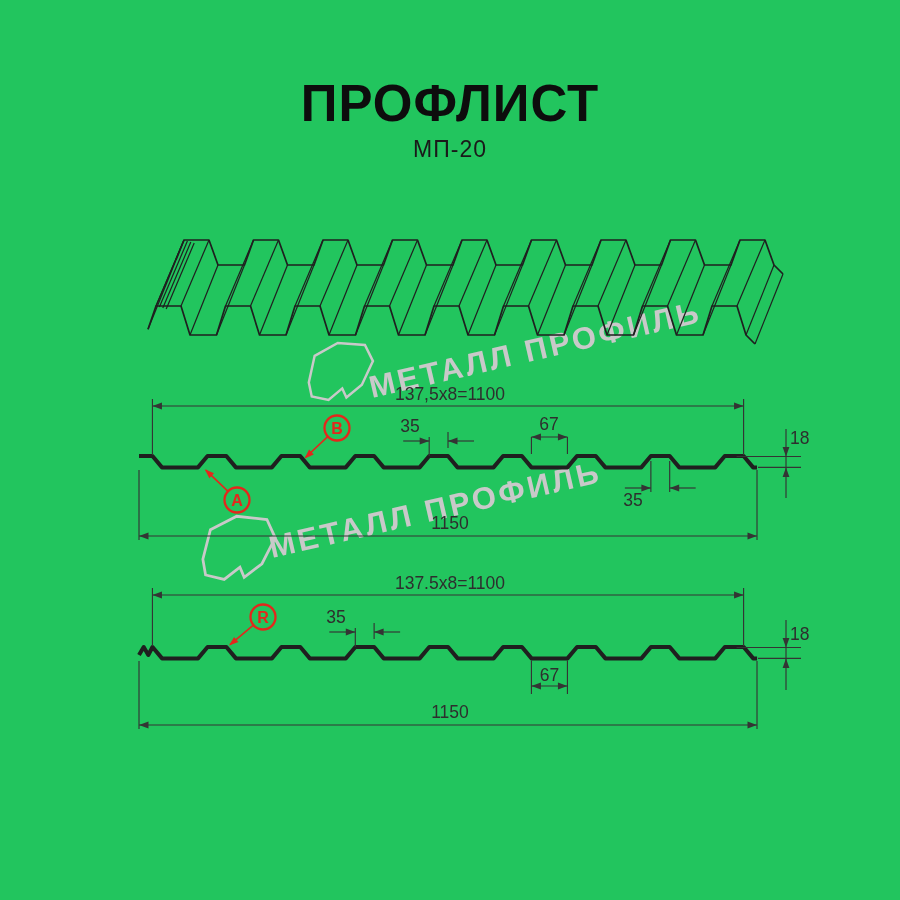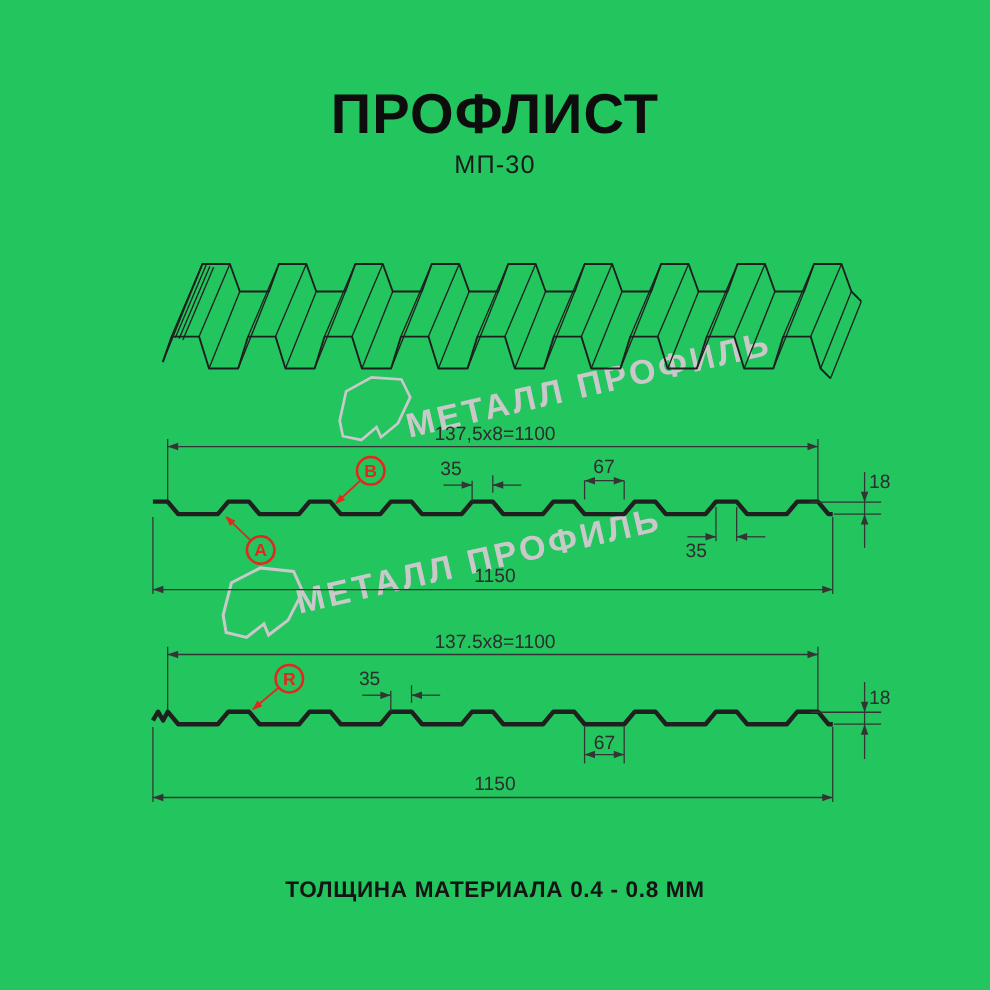--- a/index.html
+++ b/index.html
@@ -16,21 +16,21 @@
   text.marker{font-size:16px;font-weight:bold;font-family:"Liberation Sans",sans-serif;}
   text.wm{font-size:31px;font-weight:bold;letter-spacing:3px;
           font-family:"Liberation Sans",sans-serif;}
 </style>
 </head>
 <body>
 
 <div class="page">
 
   <div class="title">ПРОФЛИСТ</div>
-  <div class="subtitle">МП-30</div>
+  <div class="subtitle">МП-20</div>
 
   <svg id="art" width="900" height="900" viewBox="0 0 900 900">
 
     <g>
       <g transform="translate(296,346) rotate(-8) scale(0.95)">
         <path d="M8 40 L18 13 L44 3 L72 9 L78 27 L63 50 L45 61 L42 51 L26 61 L9 55 Z" fill="none" stroke-width="2.6" stroke="#c9c9c9"></path>
       </g>
       <text class="wm" transform="translate(372,398) rotate(-13)" fill="#c9c9c9">МЕТАЛЛ ПРОФИЛЬ</text>
       <g transform="translate(190,518) rotate(-6) scale(1.06)">
         <path d="M8 40 L18 13 L44 3 L72 9 L78 27 L63 50 L45 61 L42 51 L26 61 L9 55 Z" fill="none" stroke-width="2.6" stroke="#c9c9c9"></path>
@@ -171,14 +171,13 @@
       <text class="dim" x="450" y="589" text-anchor="middle">137.5x8=1100</text>
       <text class="dim" x="336" y="623" text-anchor="middle">35</text>
       <text class="dim" x="549.5" y="681" text-anchor="middle">67</text>
       <text class="dim" x="790" y="640" text-anchor="start">18</text>
       <text class="dim" x="450" y="718" text-anchor="middle">1150</text>
       <circle cx="263" cy="617" r="12.5" fill="none" stroke-width="2.3" stroke="#e4271c"></circle>
       <text class="marker" x="263" y="622.8" text-anchor="middle" fill="#e4271c">R</text>
     </g>
   </svg>
 
-  <div class="footer-note">ТОЛЩИНА МАТЕРИАЛА 0.4 - 0.8 ММ</div>
 </div>
 
 </body></html>

